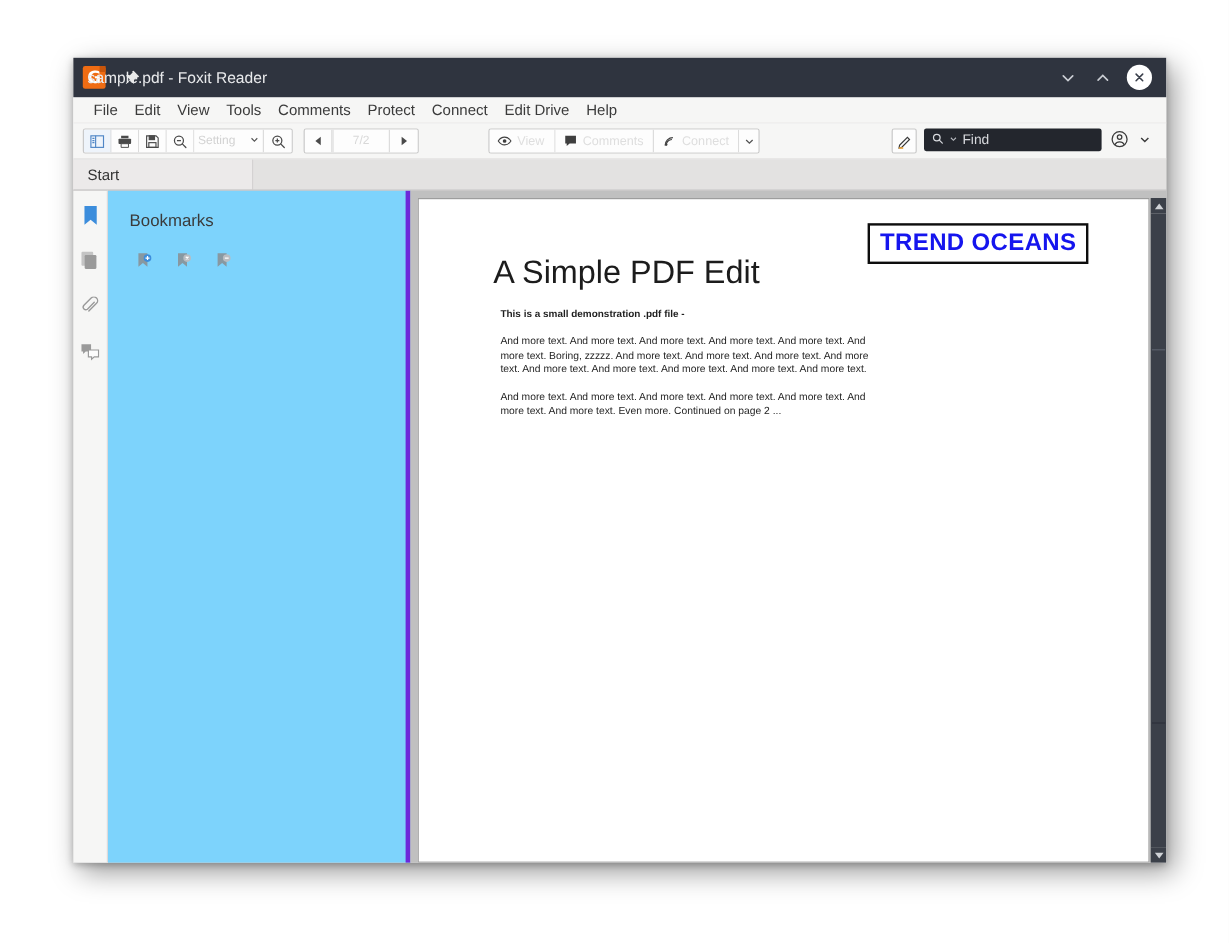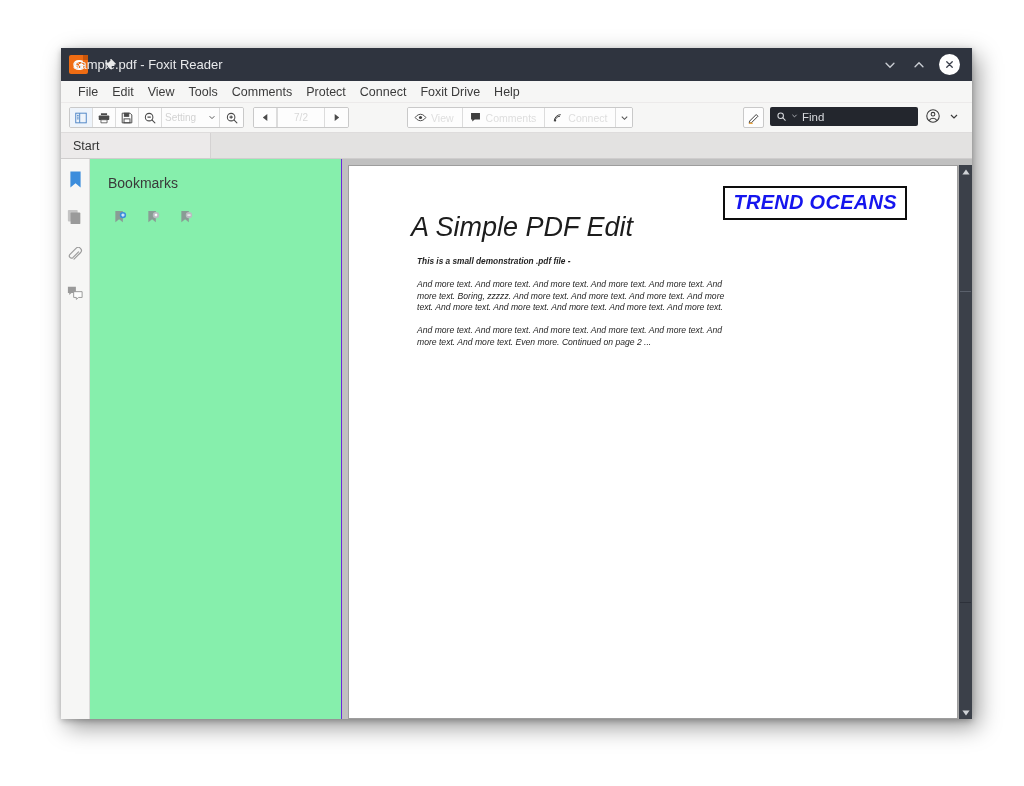--- a/index.html
+++ b/index.html
@@ -245,24 +245,24 @@
   .rail-icon {
     width: 20px; height: 20px;
     display: flex; align-items: center; justify-content: center;
     color: #9a9a9a;
   }
   .rail-icon.active { color: #3c8ddc; }
 
   
   #bm-panel {
     width: 252px;
-    background: #86efac;
+    background: #7dd3fc;
     flex: 0 0 auto;
     padding: 16px 0 0 18px;
-    border-right: 1px solid #6d28d9;
+    border-right: 4px solid #6d28d9;
   }
   #bm-title {
     font-size: 14px;
     color: #3a3a3a;
     margin-bottom: 18px;
   }
   #bm-actions {
     display: flex; gap: 16px;
     padding-left: 4px;
   }
@@ -281,21 +281,20 @@
     min-width: 0;
     padding: 6px 0 0 6px;
   }
   #page {
     flex: 1 1 auto;
     background: #ffffff;
     border: 1px solid #9d9d9d;
     margin-right: 0;
     position: relative;
     overflow: hidden;
-    font-style: italic;
   }
 
   
   #vscroll {
     width: 14px;
     background: #cfcfcf;
     display: flex; flex-direction: column;
     align-items: stretch;
     flex: 0 0 auto;
     border-left: 1px solid #a8a8a8;
@@ -390,21 +389,21 @@
   </div>
 
   <div id="menubar">
     <div class="menu-item">File</div>
     <div class="menu-item">Edit</div>
     <div class="menu-item">View</div>
     <div class="menu-item">Tools</div>
     <div class="menu-item">Comments</div>
     <div class="menu-item">Protect</div>
     <div class="menu-item">Connect</div>
-    <div class="menu-item">Foxit Drive</div>
+    <div class="menu-item">Edit Drive</div>
     <div class="menu-item">Help</div>
   </div>
 
   <div id="toolbar">
 
     <div class="tb-group">
       <div class="tb-btn active">
         <svg width="14" height="14" viewBox="0 0 16 16" fill="none" stroke="#4f86c6" stroke-width="1.1">
           <rect x="2" y="2.5" width="12" height="11"></rect>
           <line x1="6.5" y1="2.5" x2="6.5" y2="13.5"></line>

